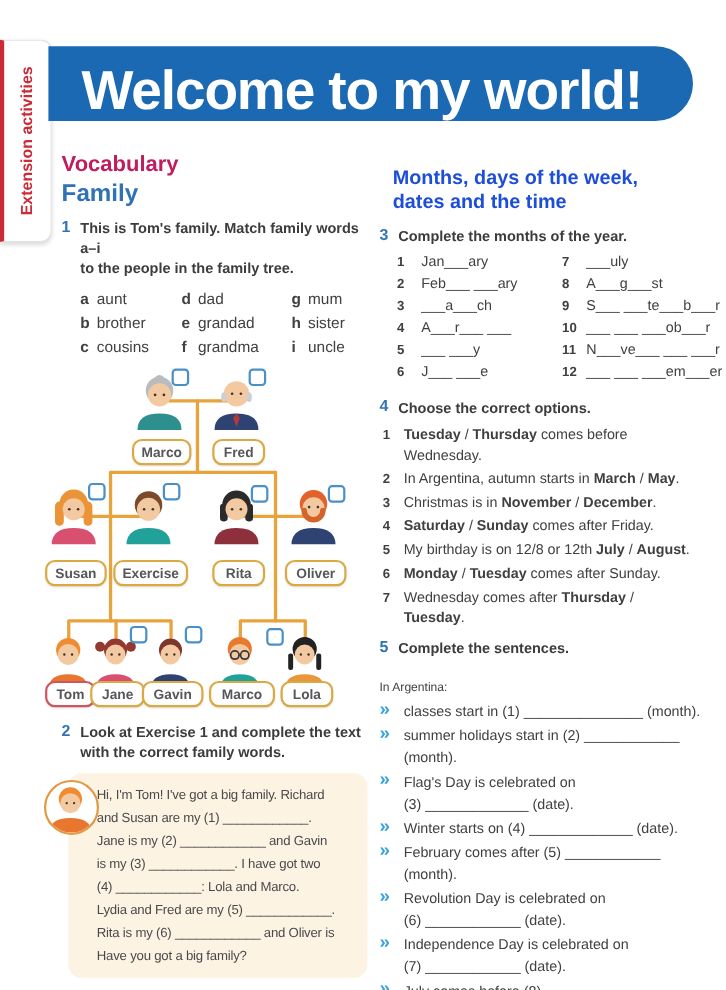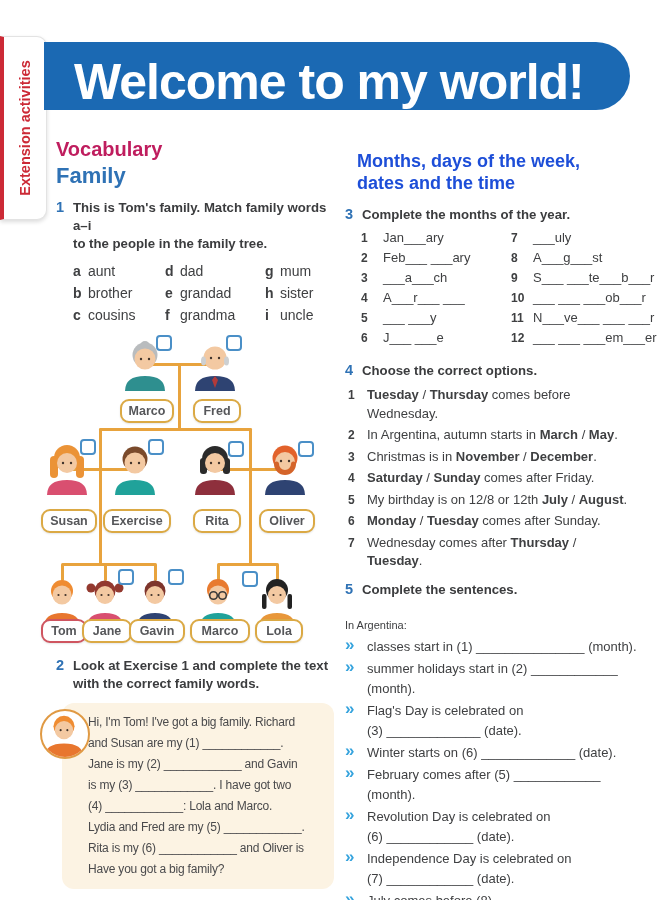--- a/index.html
+++ b/index.html
@@ -322,21 +322,21 @@
       <span>Complete the sentences.</span>
     </div>
     <div class="intro">In Argentina:</div>
 
     <div class="sitems">
       <div class="sitem"><span class="bullet">»</span><span>classes start in (1) _______________ (month).</span></div>
       <div class="sitem"><span class="bullet">»</span><span>summer holidays start in (2) ____________
 (month).</span></div>
       <div class="sitem"><span class="bullet">»</span><span>Flag's Day is celebrated on
 (3) _____________ (date).</span></div>
-      <div class="sitem"><span class="bullet">»</span><span>Winter starts on (6) _____________ (date).</span></div>
+      <div class="sitem"><span class="bullet">»</span><span>Winter starts on (4) _____________ (date).</span></div>
       <div class="sitem"><span class="bullet">»</span><span>February comes after (5) ____________
 (month).</span></div>
       <div class="sitem"><span class="bullet">»</span><span>Revolution Day is celebrated on
 (6) ____________ (date).</span></div>
       <div class="sitem"><span class="bullet">»</span><span>Independence Day is celebrated on
 (7) ____________ (date).</span></div>
       <div class="sitem"><span class="bullet">»</span><span>July comes before (8) ____________
 (month).</span></div>
     </div>
   </div>

